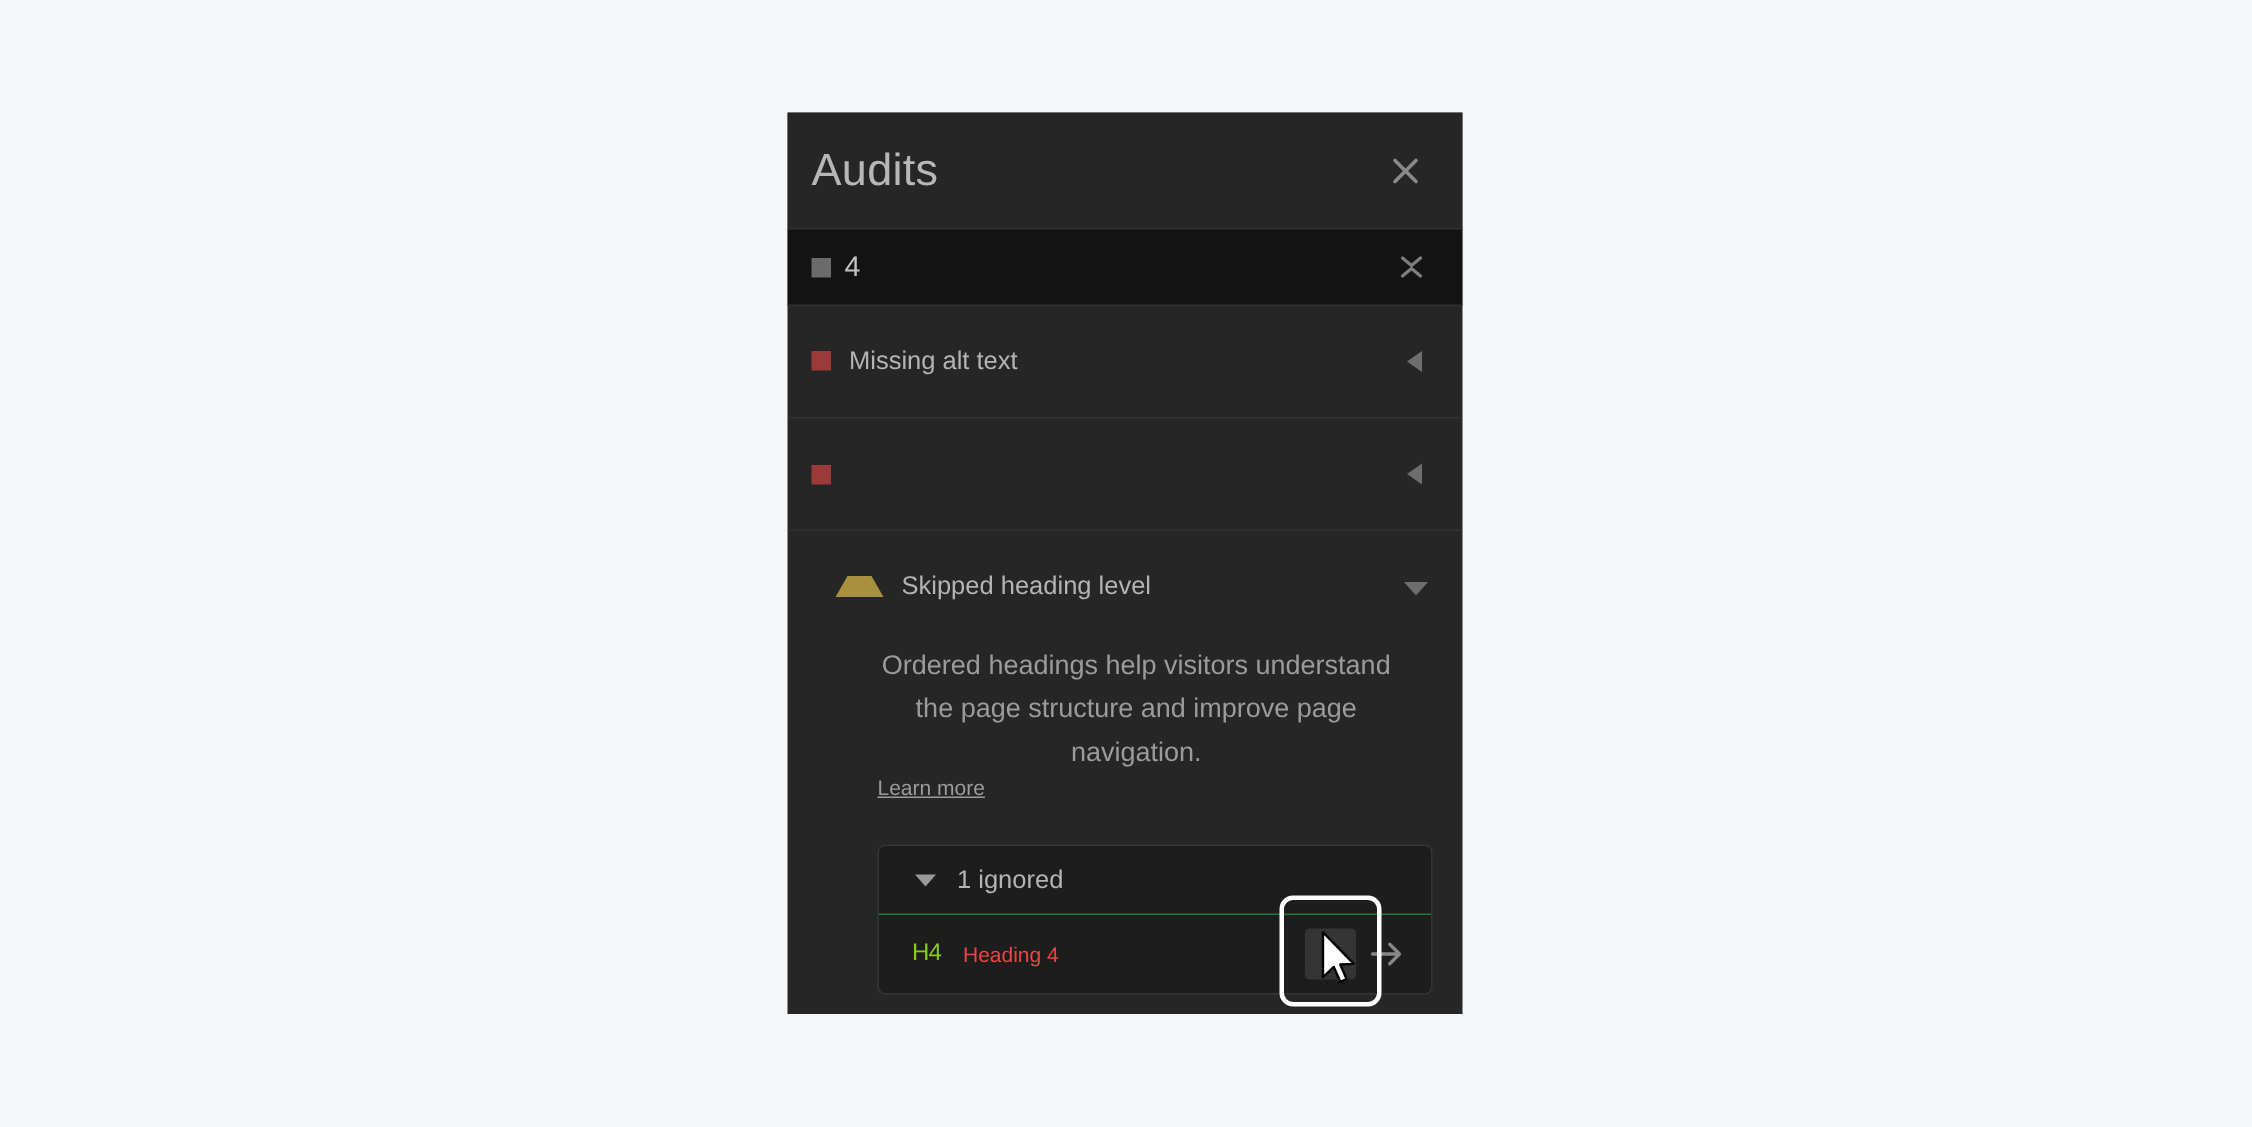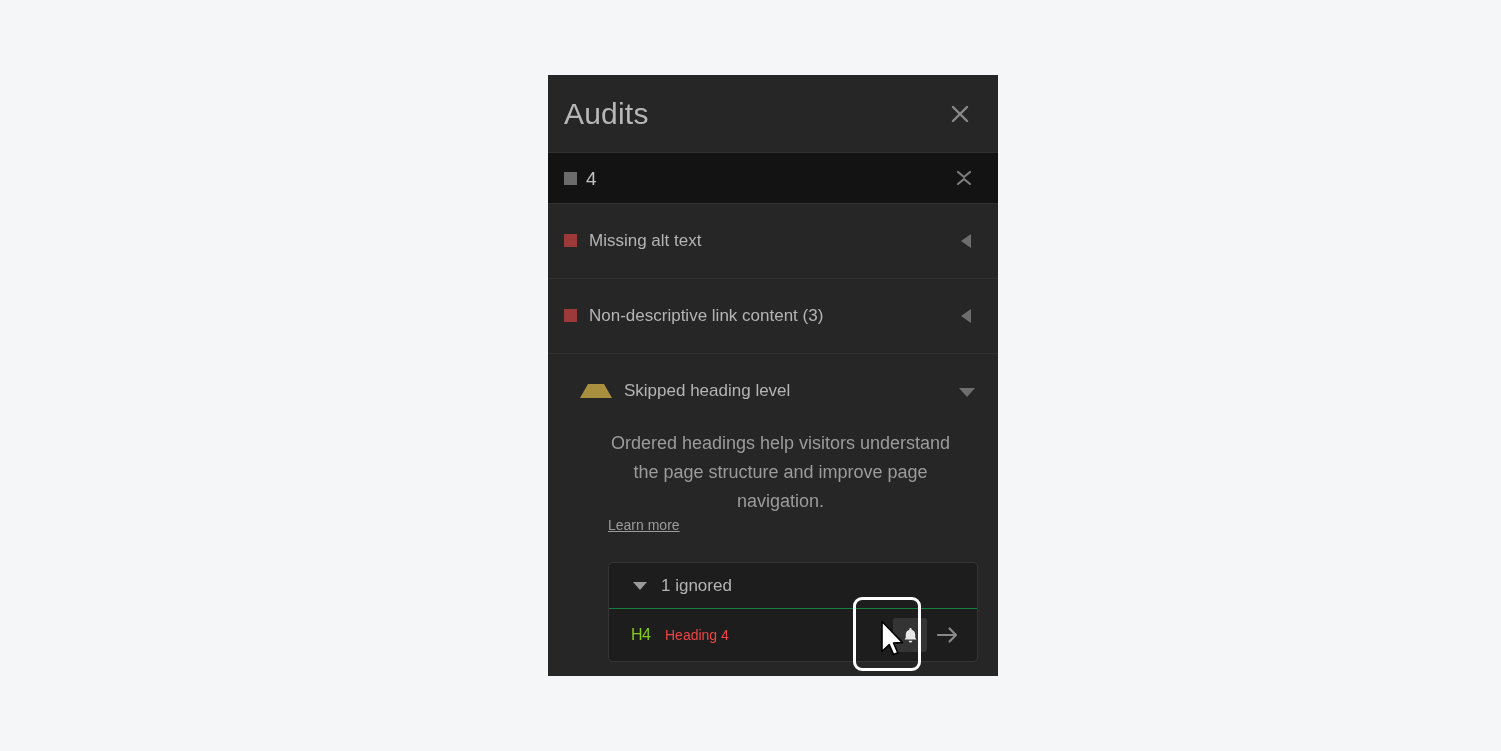--- a/index.html
+++ b/index.html
@@ -15,21 +15,21 @@
   #stage {
     position: relative;
     width: 1501px;
     height: 751px;
     background: #f4f6f7;
   }
 
   
   .panel {
     position: absolute;
-    left: 548px;
+    left: 525px;
     top: 75px;
     width: 450px;
     height: 601px;
     background: #262626;
     box-sizing: border-box;
     overflow: hidden;
     display: flex;
     flex-direction: column;
   }
 
@@ -309,21 +309,20 @@
         <div class="tri">
           <svg width="16" height="18" viewBox="0 0 16 18" aria-hidden="true">
             <path d="M12 2 L2 9 L12 16 Z" fill="#6e6e6e"></path>
           </svg>
         </div>
       </div>
 
       <div class="audit-row">
         <div class="audit-label-wrap">
           <span class="sq sq-red"></span>
-          <span class="audit-label">Non-descriptive link content (3)</span>
         </div>
         <div class="tri">
           <svg width="16" height="18" viewBox="0 0 16 18" aria-hidden="true">
             <path d="M12 2 L2 9 L12 16 Z" fill="#6e6e6e"></path>
           </svg>
         </div>
       </div>
 
       <div class="audit-row expanded">
 

